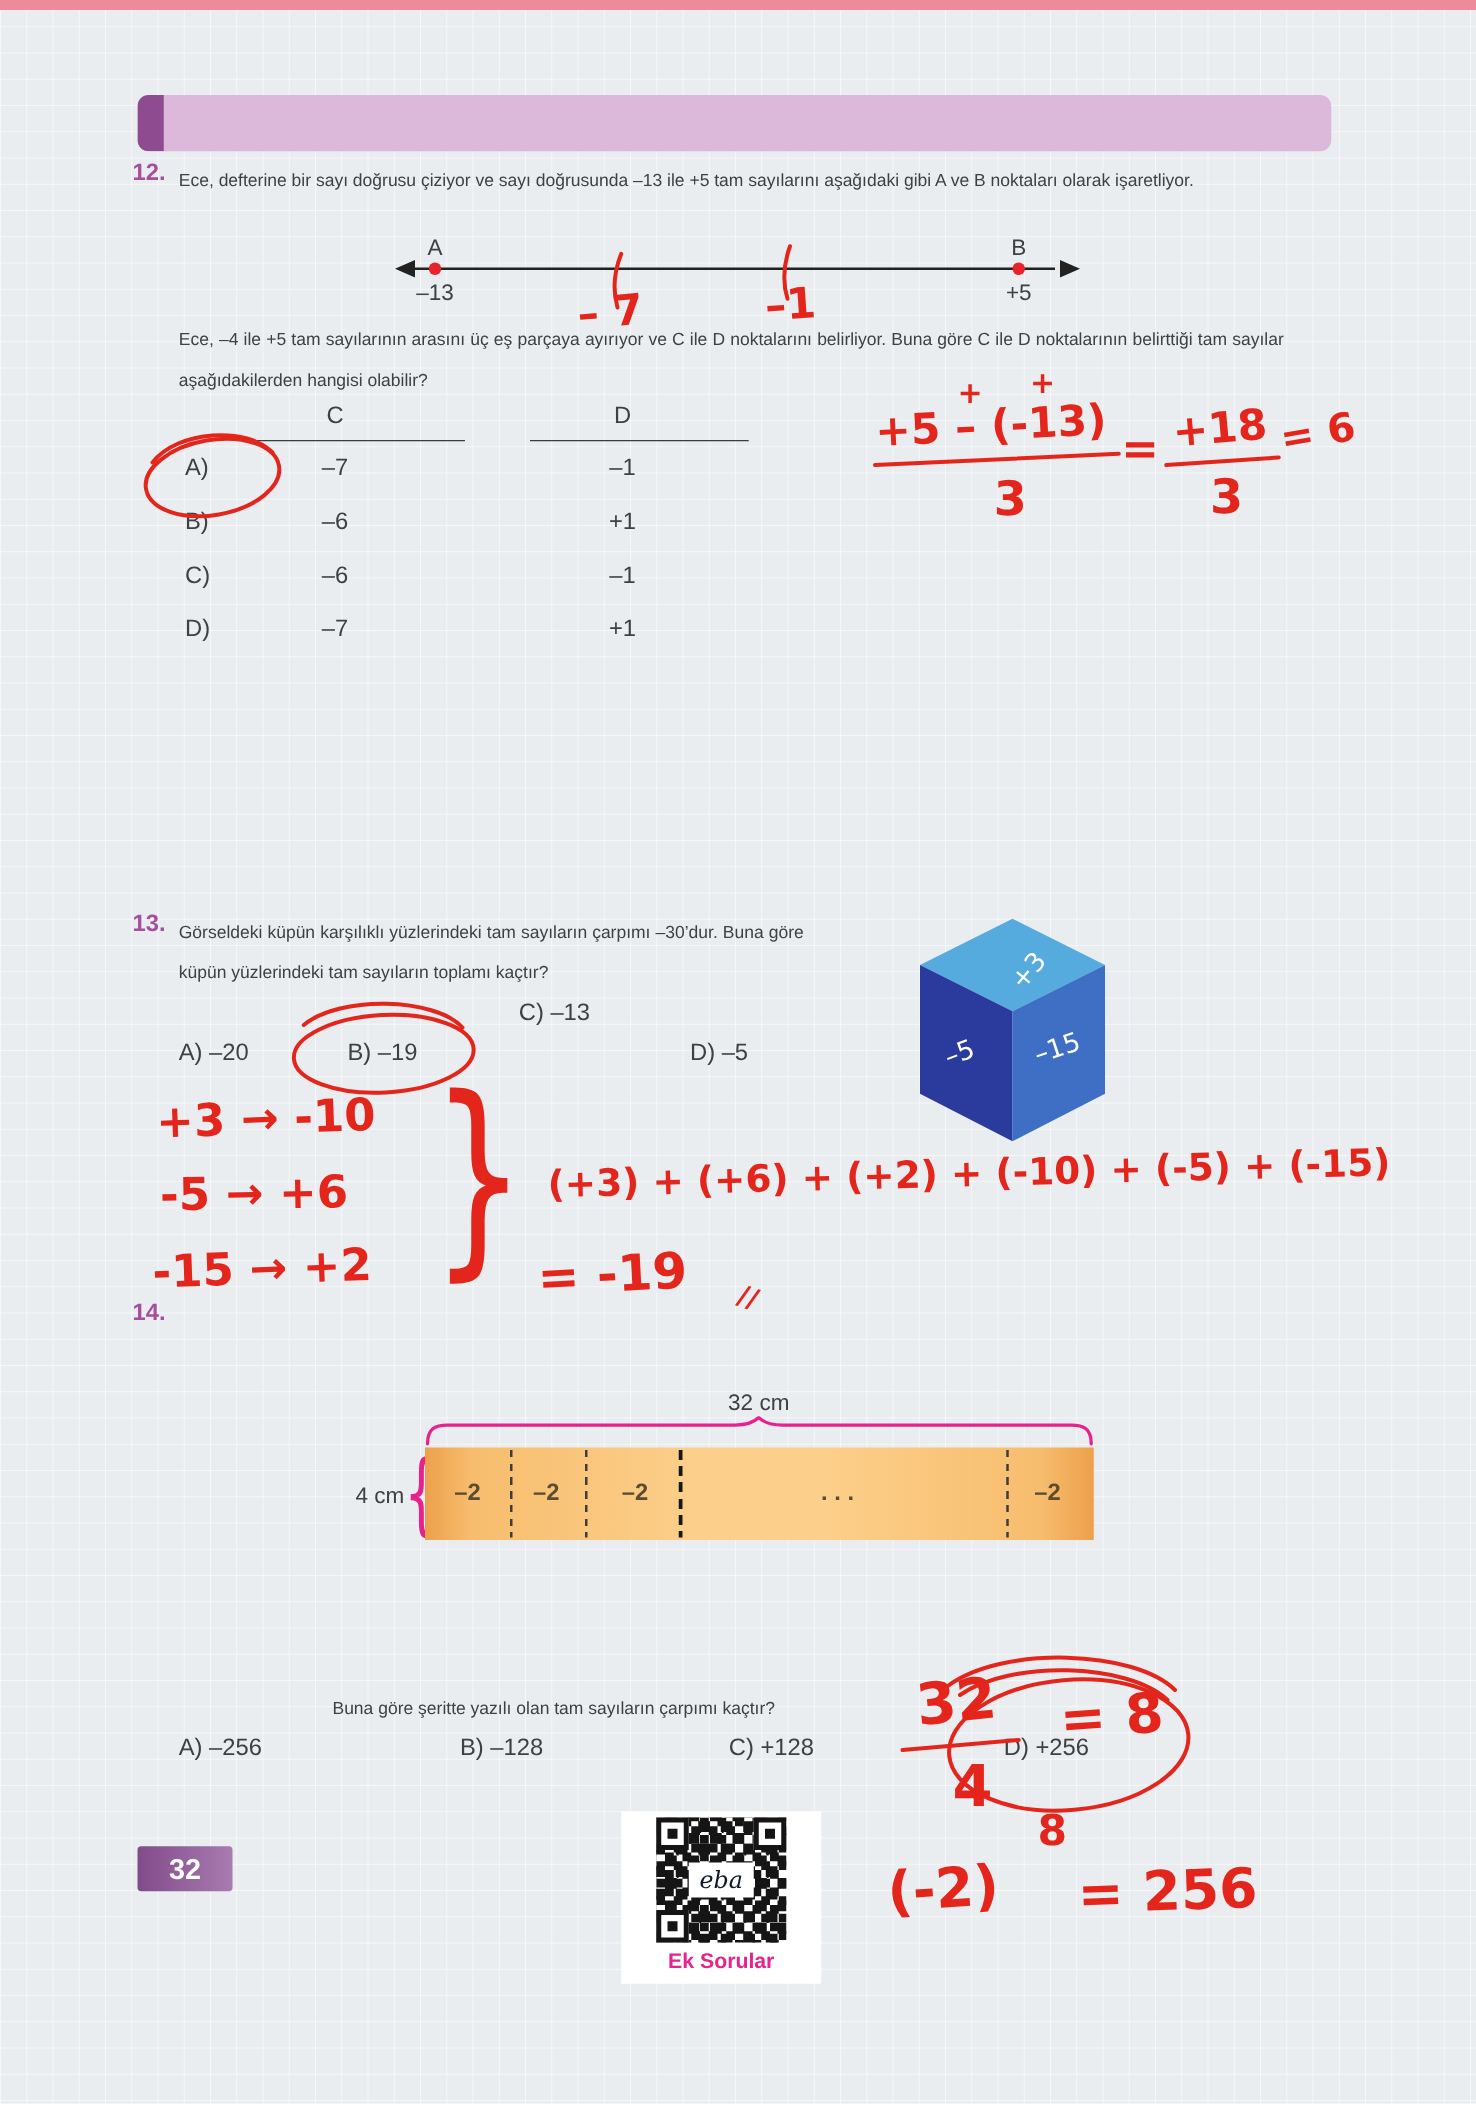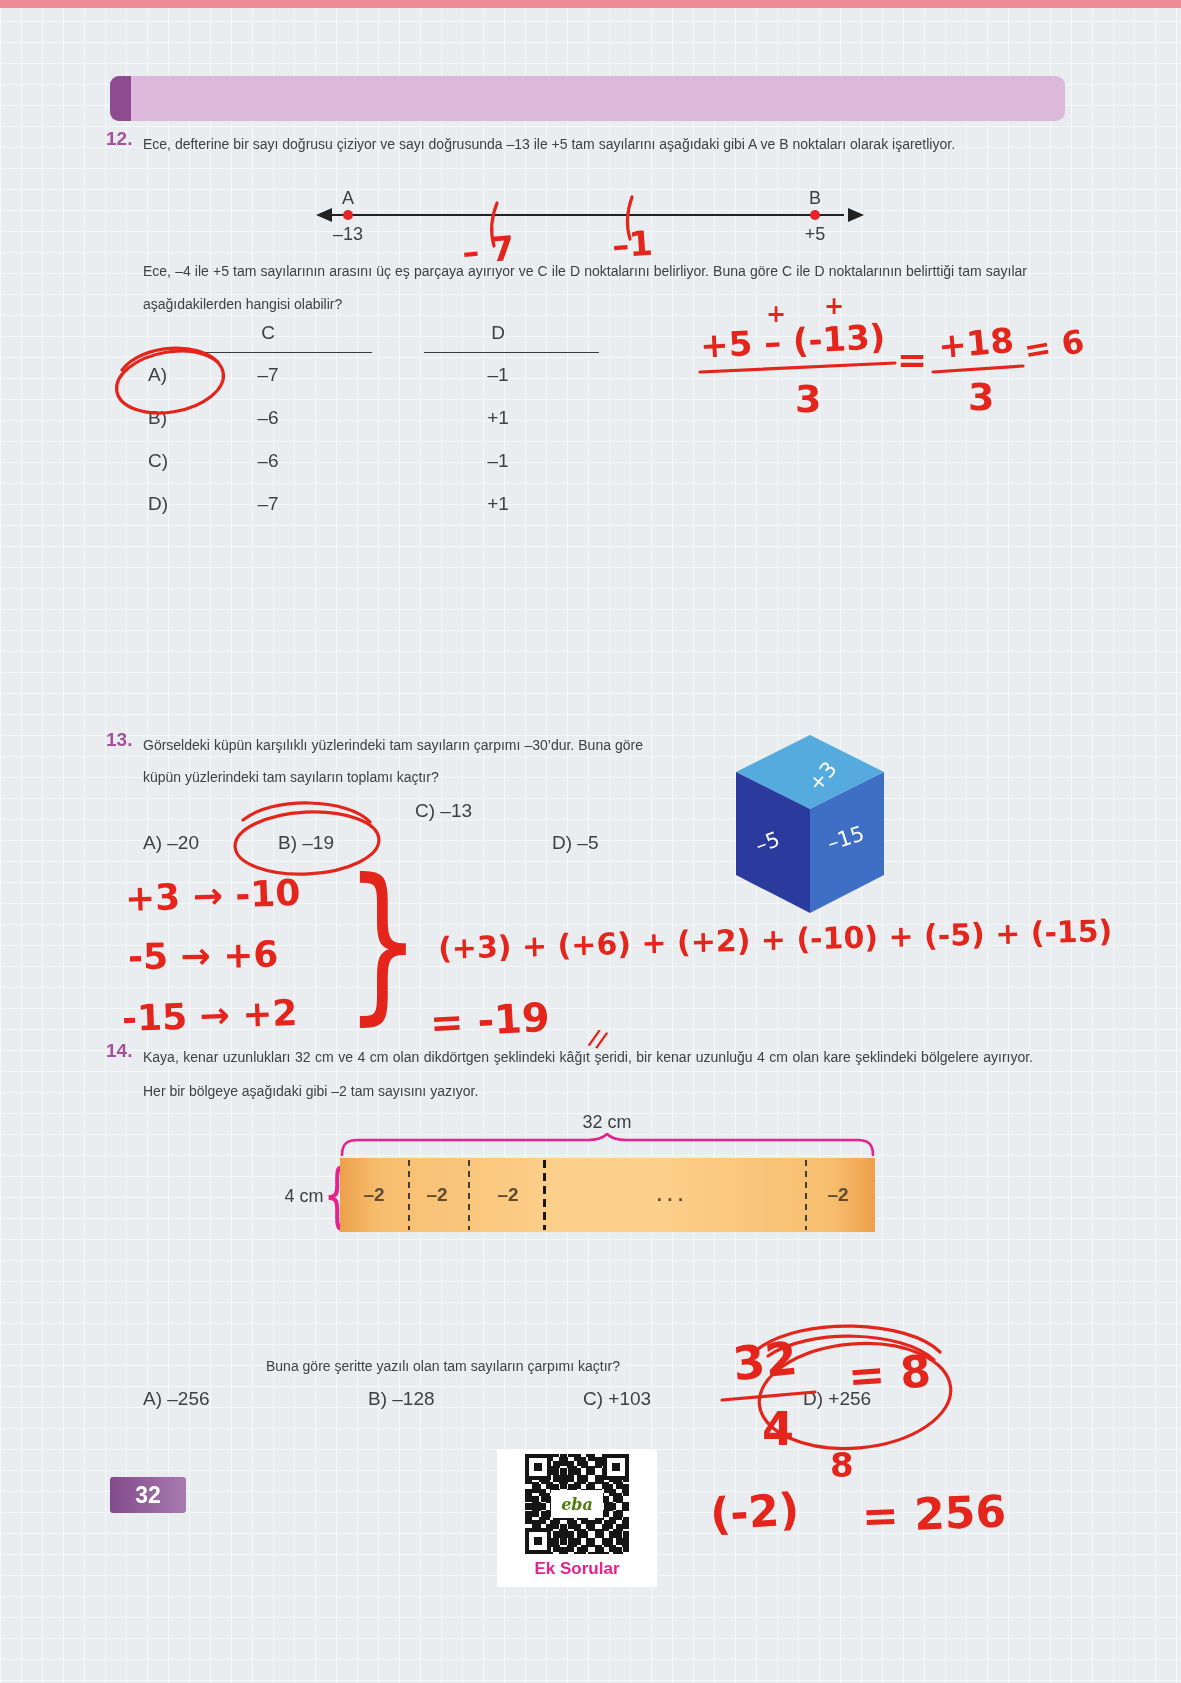--- a/index.html
+++ b/index.html
@@ -35,22 +35,22 @@
   .scell{position:absolute;top:26px;font-size:19px;color:#5c4c31;text-align:center;font-weight:bold}
   .qrcard{position:absolute;left:497px;top:1449px;width:160px;height:138px;background:#ffffff}
   .qr{position:absolute;left:28px;top:5px;width:104px;height:100px;
     background:
       repeating-conic-gradient(#151515 0 25%,transparent 0 50%) 0px 0px/14px 14px,
       repeating-conic-gradient(#151515 0 25%,#ffffff 0 50%) 7px 3px/18px 18px;}
   .finder{position:absolute;width:26px;height:26px;border:4px solid #151515;background:#fff}
   .finder:after{content:"";position:absolute;left:5px;top:5px;width:8px;height:8px;background:#151515}
   .ebachip{position:absolute;left:26px;top:36px;width:52px;height:28px;background:#fff;
     display:flex;align-items:center;justify-content:center}
-  .eba{font-family:"DejaVu Serif",serif;font-style:italic;font-weight:bold;
-    font-size:16px;color:#4d7c0f}
+  .eba{font-family:"DejaVu Serif",serif;font-style:italic;font-weight:normal;
+    font-size:19px;color:#0f172a}
   .qrlabel{position:absolute;left:0;top:110px;width:160px;text-align:center;
     font-size:17px;font-weight:bold;color:#e8218c}
   .badge{position:absolute;left:110px;top:1477px;width:76px;height:36px;
     background:linear-gradient(90deg,#814b89,#a87bb0);border-radius:3px;
     display:flex;align-items:center;justify-content:center;
     color:#fff;font-size:23px;font-weight:bold}
   .cubesvg{position:absolute;left:722px;top:733px;width:176px;height:184px}
   .cubesvg text{fill:#fff;font-family:"DejaVu Sans",sans-serif;font-size:21px}
   .nlsvg{position:absolute;left:310px;top:186px;width:560px;height:64px}
   .bracesvg{position:absolute;left:340px;top:1133px;width:535px;height:24px}
@@ -137,21 +137,20 @@
 
   <div class="hw" style="left:125px;top:878px;font-size:36px;transform:rotate(-2deg)">+3 → -10</div>
   <div class="hw" style="left:128px;top:938px;font-size:36px;transform:rotate(-1deg)">-5 → +6</div>
   <div class="hw" style="left:122px;top:998px;font-size:36px;transform:rotate(-2deg)">-15 → +2</div>
   <div class="hw" style="left:345px;top:856px;font-size:170px;font-weight:normal;transform:scaleX(.7);transform-origin:left top">}</div>
   <div class="hw" style="left:438px;top:925px;font-size:30px;transform:rotate(-1.5deg)">(+3) + (+6) + (+2) + (-10) + (-5) + (-15)</div>
   <div class="hw" style="left:430px;top:1000px;font-size:40px;transform:rotate(-3deg)">= -19</div>
   <div class="hw" style="left:590px;top:1028px;font-size:22px;transform:rotate(18deg)">//</div>
 
   <div class="qnum" style="left:106px;top:1040px">14.</div>
-  <div class="qtext" style="left:143px;top:1040px;width:890px;line-height:34px">Kaya, kenar uzunlukları 32 cm ve 4 cm olan dikdörtgen şeklindeki kâğıt şeridi, bir kenar uzunluğu 4 cm olan kare şeklindeki bölgelere ayırıyor. Her bir bölgeye aşağıdaki gibi –2 tam sayısını yazıyor.</div>
 
   <div class="lbl" style="left:557px;top:1112px;width:100px">32 cm</div>
   <svg class="bracesvg" viewBox="0 0 535 24">
     <path d="M2,22 C2,10 8,7 18,7 L248,7 C258,7 263,5 267,1 C271,5 276,7 286,7 L517,7 C527,7 533,10 533,22" stroke="#e8218c" stroke-width="2.6" fill="none" stroke-linecap="round"></path>
   </svg>
 
   <div class="lbl" style="left:282px;top:1186px;width:44px">4 cm</div>
   <div class="lbrace">{</div>
 
   <div class="stripbox">
@@ -163,21 +162,21 @@
     <div class="scell" style="left:72px;width:50px">–2</div>
     <div class="scell" style="left:140px;width:56px">–2</div>
     <div class="scell" style="left:295px;width:70px">. . .</div>
     <div class="scell" style="left:472px;width:52px">–2</div>
   </div>
 
   <div class="qtext" style="left:143px;top:1350px;width:600px;text-align:center">Buna göre şeritte yazılı olan tam sayıların çarpımı kaçtır?</div>
 
   <div class="opt" style="left:143px;top:1388px">A) –256</div>
   <div class="opt" style="left:368px;top:1388px">B) –128</div>
-  <div class="opt" style="left:583px;top:1388px">C) +103</div>
+  <div class="opt" style="left:583px;top:1388px">C) +128</div>
   <div class="opt" style="left:803px;top:1388px">D) +256</div>
 
   <div class="hw" style="left:733px;top:1338px;font-size:46px;transform:rotate(-6deg)">32</div>
   <div class="hw" style="left:762px;top:1406px;font-size:46px">4</div>
   <div class="hw" style="left:848px;top:1352px;font-size:44px;transform:rotate(-4deg)">= 8</div>
   <div class="hw" style="left:710px;top:1490px;font-size:44px;transform:rotate(-4deg)">(-2)</div>
   <div class="hw" style="left:830px;top:1448px;font-size:34px">8</div>
   <div class="hw" style="left:862px;top:1492px;font-size:44px;transform:rotate(-2deg)">= 256</div>
 
   <div class="qrcard">

